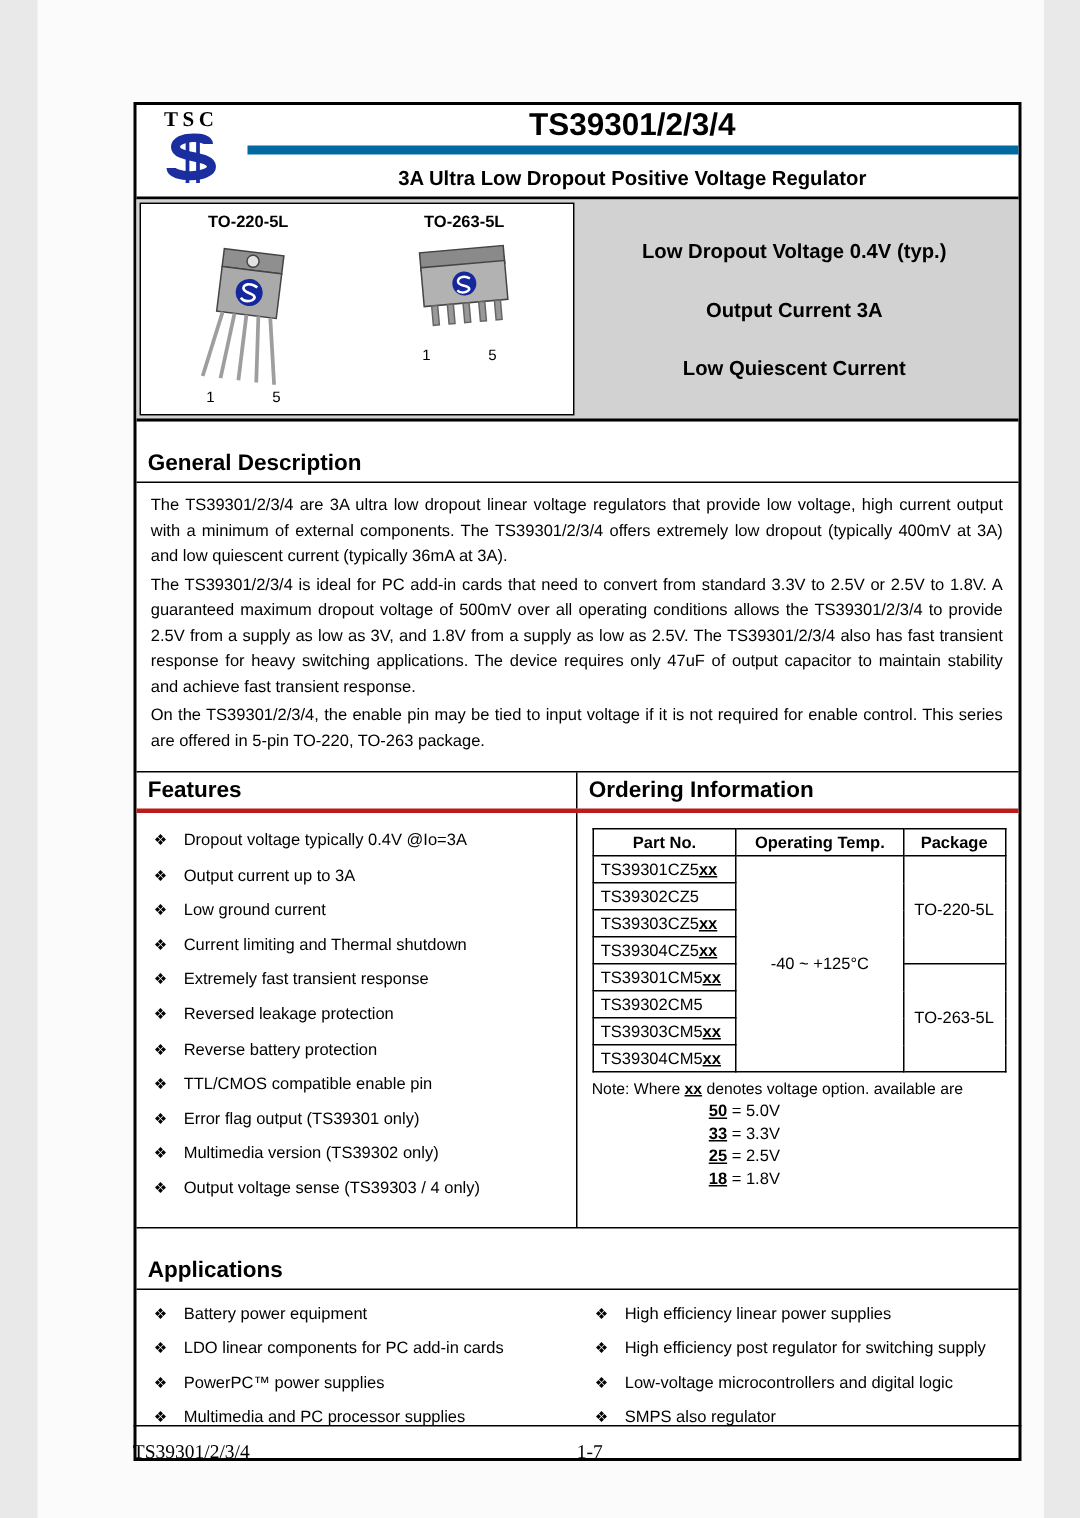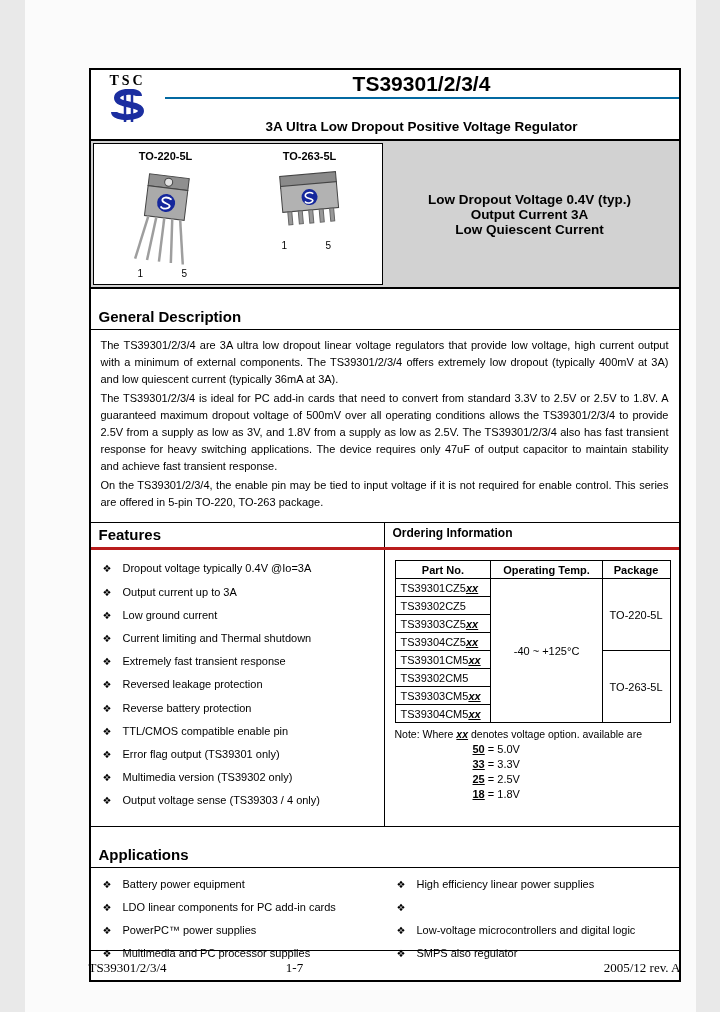--- a/index.html
+++ b/index.html
@@ -7,56 +7,56 @@
   .page { position:relative; width:671px; height:1012px; background:#fbfbfb; overflow:hidden; margin:0 auto; }
   .doc { position:absolute; left:64px; top:68px; width:592px; border:2px solid #000; background:#fff; }
 
   
   .header { display:flex; border-bottom:2px solid #000; }
   .logo { width:74px; padding:3px 2px 1px; text-align:center; }
   .logo-text { font-family:"Liberation Serif",serif; font-weight:bold; font-size:14px; letter-spacing:3px; }
   .logo-mark { display:block; margin:0 auto; }
   .title-area { flex:1; display:flex; flex-direction:column; }
   .title { text-align:center; font-size:21px; font-weight:bold; padding:2px 0 1px; }
-  .subtitle { border-top:2px solid #0369a1; text-align:center; font-weight:bold; font-size:13.5px; padding:20px 0 5px; }
+  .subtitle { border-top:6px solid #0369a1; text-align:center; font-weight:bold; font-size:13.5px; padding:8px 0 5px; }
 
   
   .pkg-band { display:flex; background:#d2d2d2; border-bottom:2px solid #000; height:148px; padding:2px; }
   .pkg-card { background:#fff; border:1px solid #000; width:290px; display:flex; justify-content:space-around; padding-top:6px; }
   .pkg { text-align:center; }
   .pkg-label { font-weight:bold; font-size:11px; margin-bottom:2px; }
   .pin-row { position:relative; height:13px; font-size:10px; }
   .pin-row .p1 { position:absolute; left:22px; }
   .pin-row .p5 { position:absolute; left:66px; }
-  .highlight-box { flex:1; display:flex; flex-direction:column; justify-content:center; align-items:center; gap:0; font-weight:bold; font-size:13.5px; color:#000; }
+  .highlight-box { flex:1; display:flex; flex-direction:column; justify-content:center; align-items:center; gap:24px; font-weight:bold; font-size:13.5px; color:#000; }
 
   
   .section-head { font-weight:bold; font-size:15px; padding:19px 8px 4px; border-bottom:1px solid #000; }
   .general-body { padding:7px 10px 9px; font-size:11px; line-height:1.55; text-align:justify; }
   .general-body p { margin-bottom:2px; }
   .general { border-bottom:1px solid #000; }
 
   
   .tc-heads { display:flex; border-bottom:3px solid #b91c1c; }
   .tc-heads .h-left { width:294px; border-right:1px solid #000; font-weight:bold; font-size:15px; padding:3px 8px 4px; }
-  .tc-heads .h-right { flex:1; font-weight:bold; font-size:12px; padding:3px 8px 4px; }
+  .tc-heads .h-right { flex:1; font-weight:bold; font-size:15px; padding:3px 8px 4px; }
   .tc-body { display:flex; border-bottom:1px solid #000; }
   .feat-col { width:294px; border-right:1px solid #000; padding:12px 6px 8px 12px; }
   .ord-col { flex:1; padding:8px 8px 24px 8px; }
 
   .li { display:flex; gap:11px; margin-bottom:10px; font-size:11px; line-height:1.2; }
   .bullet { font-size:10px; line-height:1.3; }
 
   .ord-table { border-collapse:collapse; margin:2px 0 4px 2px; }
   .ord-table th, .ord-table td { border:1px solid #000; font-size:11px; padding:2px 5px; height:18px; }
   .ord-table th { text-align:center; font-weight:bold; }
   .ord-table td.part { text-align:left; width:96px; }
   .ord-table td.temp-cell { text-align:center; width:112px; }
   .ord-table td.pkg-cell { text-align:center; width:68px; }
-  .xx { font-weight:bold; text-decoration:underline;font-style:italic; }
+  .xx { font-weight:bold; text-decoration:underline; }
 
   .note { font-size:10.5px; margin-top:5px; margin-left:2px; }
   .opt { margin:3px 0 0 80px; font-size:11px; }
   .opt-code { font-weight:bold; text-decoration:underline; }
 
   
   .apps-body { display:flex; padding:10px 0 10px; }
   .apps-col { width:50%; padding-left:12px; }
 
   
@@ -269,33 +269,33 @@
               <span>Multimedia and PC processor supplies</span>
             </div>
         </div>
         <div class="apps-col">
           <div class="li">
               <span class="bullet">❖</span>
               <span>High efficiency linear power supplies</span>
             </div>
           <div class="li">
               <span class="bullet">❖</span>
+              <span>High efficiency post regulator for switching supply</span>
             </div>
           <div class="li">
               <span class="bullet">❖</span>
               <span>Low-voltage microcontrollers and digital logic</span>
             </div>
           <div class="li">
               <span class="bullet">❖</span>
               <span>SMPS also regulator</span>
             </div>
         </div>
       </div>
     </div>
 
   </div>
 
   <div class="footer">
     <span class="f-left">TS39301/2/3/4</span>
     <span class="f-center">1-7</span>
-    <span class="f-right">2005/12 rev. A</span>
   </div>
 </div>
 
 </body></html>

